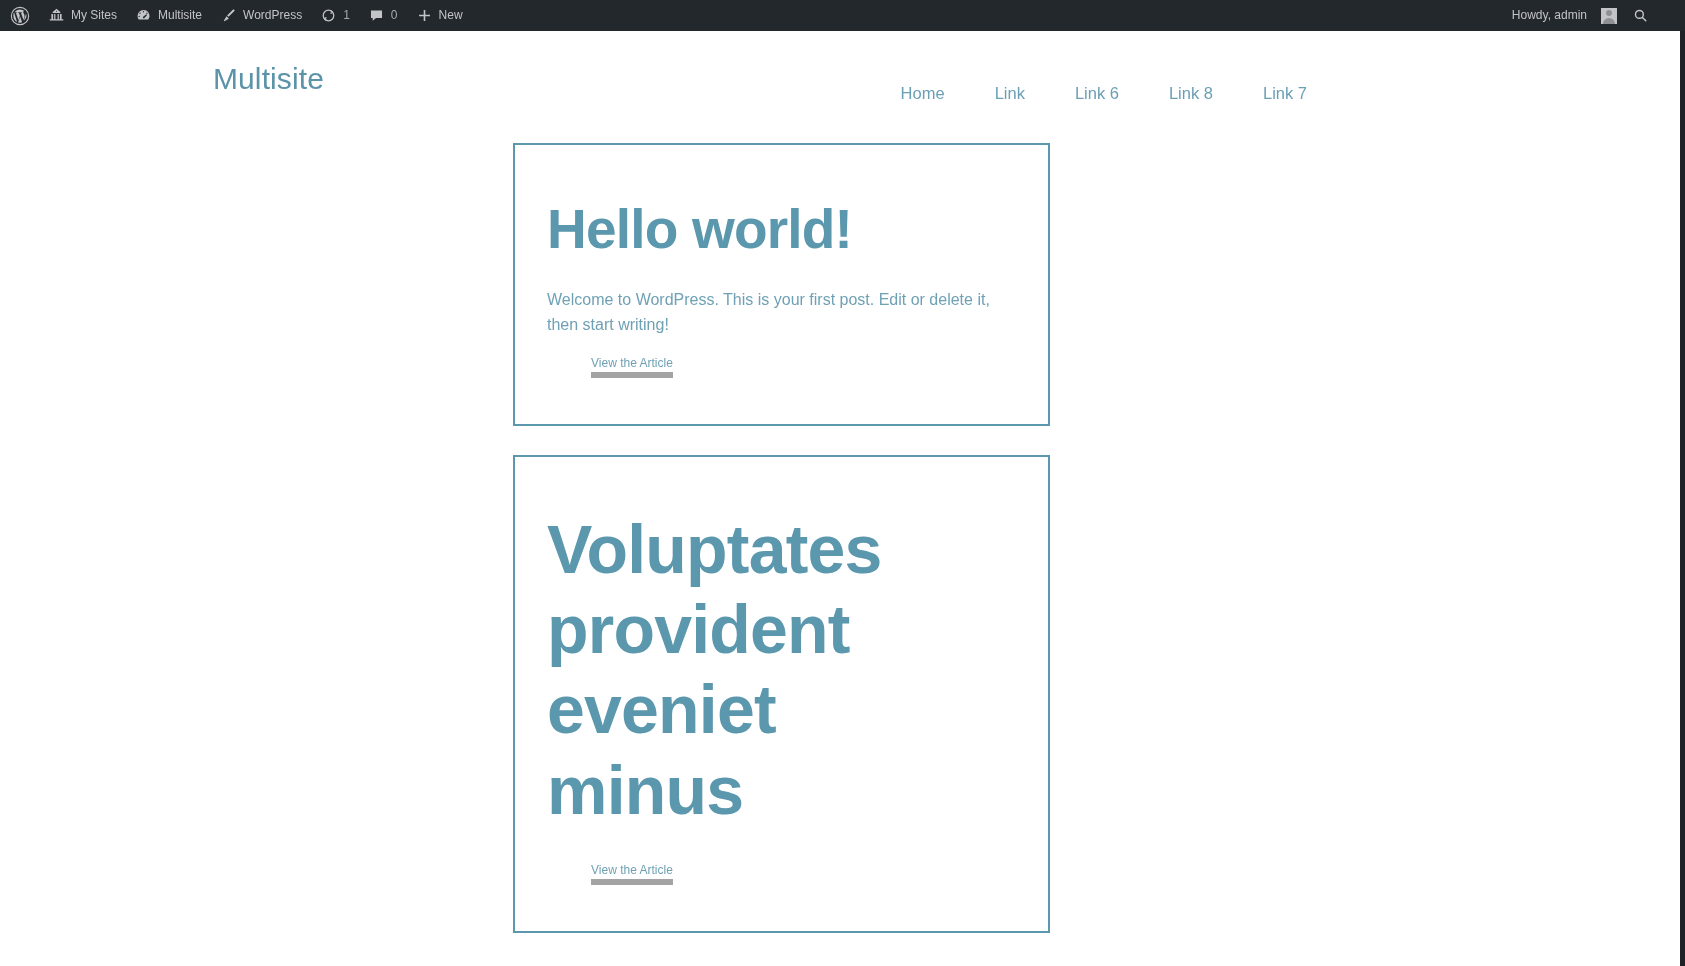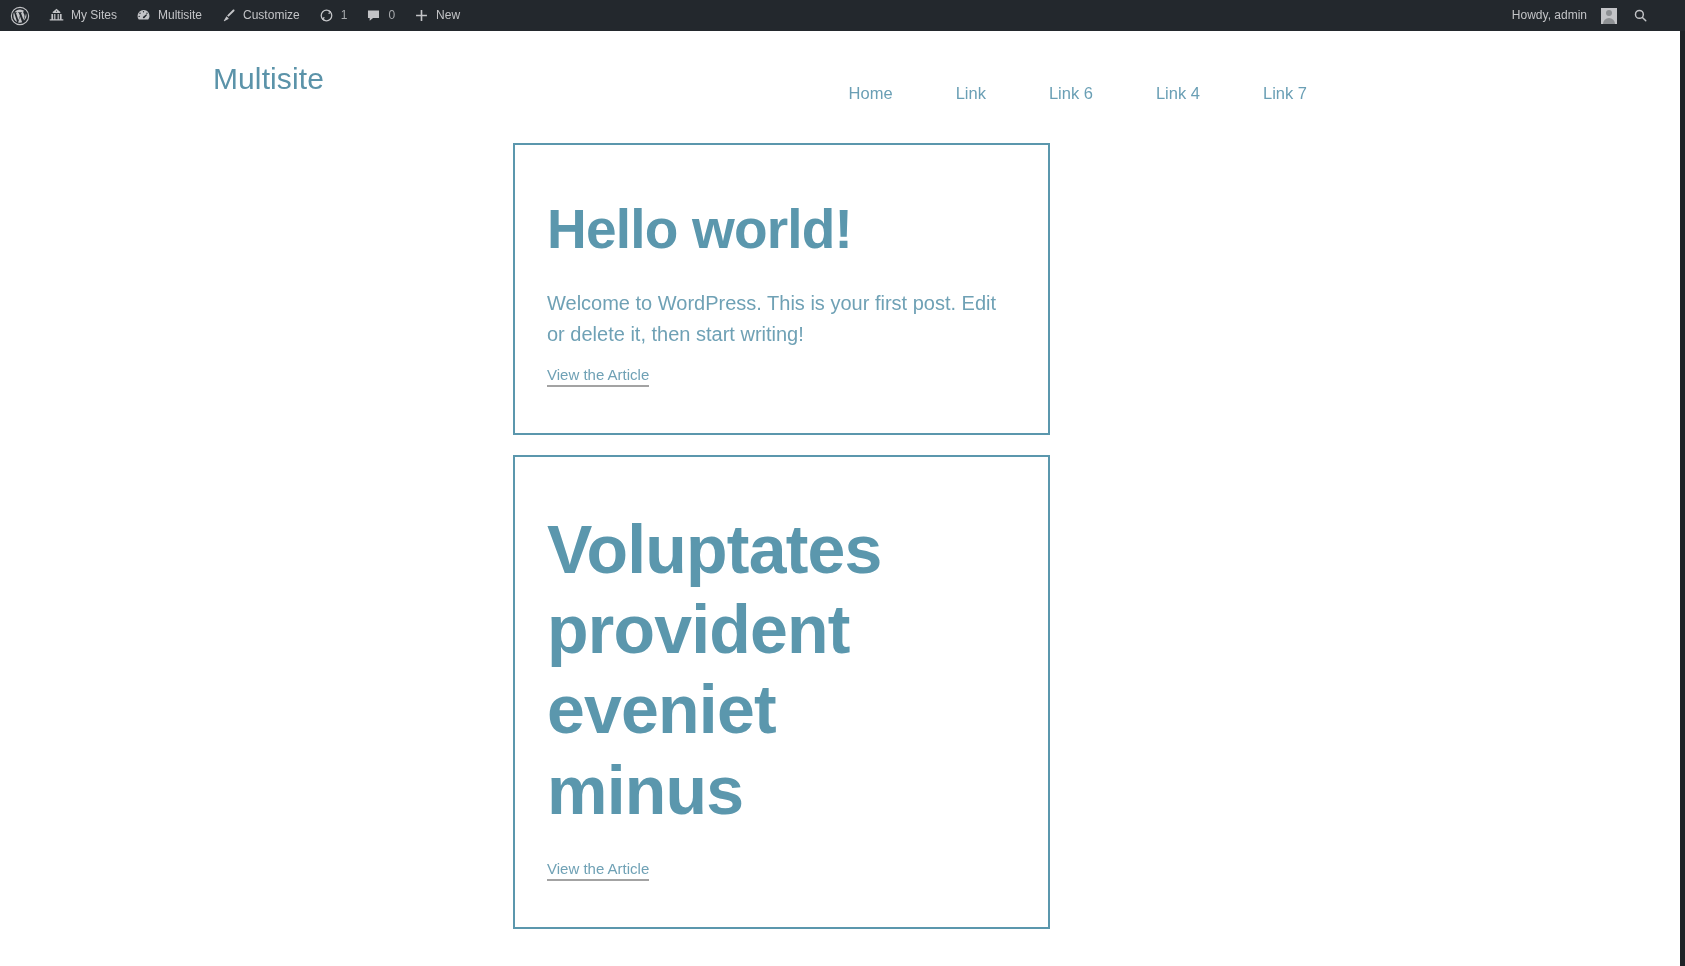--- a/index.html
+++ b/index.html
@@ -93,21 +93,21 @@
     font-weight: 400;
     color: #5b93a9;
     letter-spacing: 0.1px;
     cursor: pointer;
   }
   .site-nav {
     margin-left: auto;
     margin-right: 348px;
     display: flex;
     align-items: flex-start;
-    gap: 13px;
+    gap: 0px;
     margin-top: 28px;
   }
   .site-nav a {
     color: #6a9fb5;
     font-size: 16.5px;
     text-decoration: none;
     padding: 6px 25px;
     white-space: nowrap;
     cursor: pointer;
   }
@@ -139,34 +139,35 @@
     line-height: 1.18;
     letter-spacing: -0.8px;
     margin: 0 0 22px 0;
     cursor: pointer;
   }
   #card-0 .post-title { font-size: 55px; margin-bottom: 26px; }
   #card-1 .post-title { font-size: 68px; margin-bottom: 30px; max-width: 400px; }
 
   .post-excerpt {
     color: #6fa1b5;
-    font-size: 20px;
+    font-size: 16px;
     line-height: 1.55;
     max-width: 468px;
     margin-bottom: 16px;
   }
 
   .post-link {
     display: inline-block;
     color: #6fa1b5;
-    font-size: 15px;
+    font-size: 12px;
     text-decoration: none;
-    border-bottom: 2px solid #a3a3a3;
+    border-bottom: 6px solid #a3a3a3;
     padding-bottom: 2px;
     cursor: pointer;
+    margin-left: 44px;
   }
 
   
   #right-edge {
     position: absolute;
     top: 0; right: 0;
     width: 5px;
     height: 966px;
     background: #23282d;
     z-index: 60;
@@ -210,21 +211,21 @@
       </span>
       <span class="lbl">Multisite</span>
     </div>
 
     <div class="ab-item">
       <span class="ab-icon">
         <svg width="17" height="17" viewBox="0 0 20 20" fill="#c3c4c7">
           <path d="M16.8 3.2c-.5-.5-1.2-.4-1.7.1L8.4 10l1.6 1.6 6.7-6.7c.5-.5.6-1.2.1-1.7ZM7.6 10.9 4.5 16.3c-.2.3.2.7.5.5l5.4-3.1-1.3-1.3-1.5-1.5Z"></path>
         </svg>
       </span>
-      <span class="lbl">Customize</span>
+      <span class="lbl">WordPress</span>
     </div>
 
     <div class="ab-item">
       <span class="ab-icon">
         <svg width="17" height="17" viewBox="0 0 20 20" fill="none" stroke="#c3c4c7" stroke-width="1.5">
           <circle cx="10" cy="10" r="6.2"></circle>
           <path d="M3.8 10a6.2 6.2 0 0 1 10.6-4.4M16.2 10a6.2 6.2 0 0 1-10.6 4.4" fill="#c3c4c7" stroke="none" opacity="0"></path>
           <path d="M13 4.6 14.6 6 13 7.4M7 12.6 5.4 14 7 15.4" stroke-linecap="round" stroke-linejoin="round"></path>
         </svg>
       </span>
@@ -265,21 +266,21 @@
     </div>
   </div>
 </div>
 
 <header id="site-header">
   <div class="site-title">Multisite</div>
   <nav class="site-nav">
     <a href="#">Home</a>
     <a href="#">Link</a>
     <a href="#">Link 6</a>
-    <a href="#">Link 4</a>
+    <a href="#">Link 8</a>
     <a href="#">Link 7</a>
   </nav>
 </header>
 
 <main id="main">
 
   <article class="post-card" id="card-0">
     <h2 class="post-title">Hello world!</h2>
     <p class="post-excerpt">Welcome to WordPress. This is your first post. Edit or delete it, then start writing!</p>
     <a class="post-link" href="#">View the Article</a>

